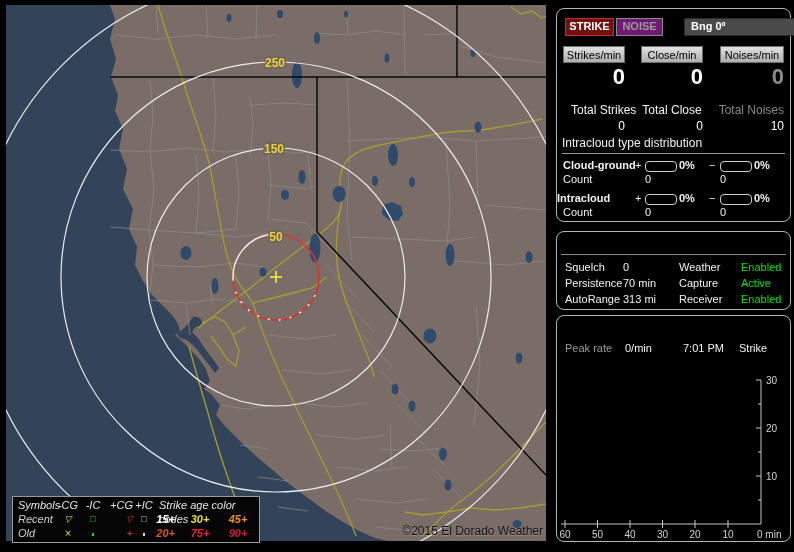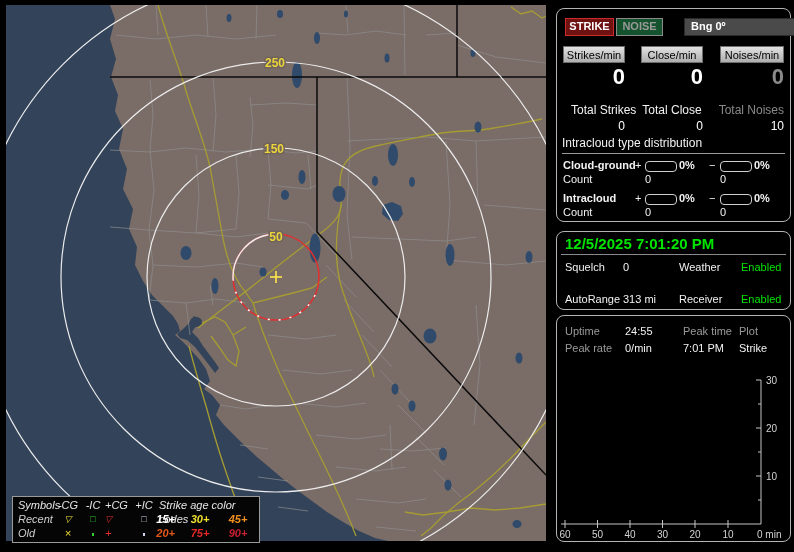--- a/index.html
+++ b/index.html
@@ -10,42 +10,42 @@
   #map svg{display:block}
   .copyright{position:absolute;right:3px;top:519px;color:#111;font-size:12px;
     text-shadow:0 1px 1px rgba(255,255,255,0.28);letter-spacing:0px;}
   
   #legend{position:absolute;left:12px;top:496px;width:246px;height:45px;background:#050505;
     border:1px solid #9a9a9a;font-size:11px;color:#cfcfcf;font-style:italic;}
   #legend .lrow{position:absolute;left:0;width:100%;height:14px;line-height:14px;}
   #legend .c1{position:absolute;left:5px;}
   #legend .c2{position:absolute;left:42px;width:26px;text-align:center;}
   #legend .c3{position:absolute;left:68px;width:24px;text-align:center;}
-  #legend .c4{position:absolute;left:92px;width:28px;text-align:left;}
+  #legend .c4{position:absolute;left:92px;width:28px;text-align:right;}
   #legend .c5{position:absolute;left:118px;width:26px;text-align:center;}
   #legend .c6{position:absolute;left:146px;}
   #legend .a1{position:absolute;left:136px;width:26px;text-align:right;font-weight:bold;}
   #legend .a2{position:absolute;left:174px;width:26px;text-align:center;font-weight:bold;}
   #legend .a3{position:absolute;left:212px;width:26px;text-align:center;font-weight:bold;}
   .hdr{color:#e6e6e6;}
   .gy{color:#f0e030}.gg{color:#30d030}.gr{color:#e83030}.gw{color:#cfd8e8}
   .c15{color:#ffffff}.c30{color:#f0e030}.c45{color:#f09020}
   .c60{color:#e05818}.c75{color:#e82828}.c90{color:#c82030}
   .glyph{font-size:9px;}
   .dotg{display:inline-block;width:2px;height:3px;vertical-align:middle;}
   
   .panel{position:absolute;left:556px;width:235px;background:#000;border:1px solid #b4b4b4;
     border-radius:8px;color:#eee;font-size:11px;box-sizing:border-box;}
   #panel-top{top:8px;height:214px;}
   #panel-status{top:231px;height:79px;}
   #panel-trend{top:315px;height:227px;}
   .abs{position:absolute;}
   .btn-strike{left:8px;top:9px;width:47px;height:16px;background:#6e1212;border:1px solid #cc2a2a;
     color:#fff;font-weight:bold;font-size:11px;text-align:center;line-height:15px;}
-  .btn-noise{left:59px;top:9px;width:45px;height:16px;background:#14532d;border:1px solid #8a8a8a;
+  .btn-noise{left:59px;top:9px;width:45px;height:16px;background:#701a75;border:1px solid #8a8a8a;
     color:#9a9a9a;font-weight:bold;font-size:11px;text-align:center;line-height:15px;}
   .bng-box{left:127px;top:9px;width:101px;height:16px;background:#4a4a4a;border:1px solid #2a2a2a;
     line-height:15px;padding-left:44px;}
   .bng-box .bl{position:absolute;left:6px;color:#fff;font-weight:bold;}
   .bng-box .bv{position:absolute;right:5px;color:#00e400;font-weight:bold;}
   .cbtn{top:37px;height:17px;background:linear-gradient(180deg,#e2e2e2,#aeaeae);
     border:1px solid #6e6e6e;color:#000;font-size:11px;text-align:center;line-height:16px;box-sizing:border-box;}
   .bigzero{top:55px;font-size:22px;font-weight:bold;text-align:right;line-height:26px;}
   .wz{color:#fff}.gz{color:#8a8a8a}
   .tlabel{top:94px;font-size:12px;color:#f2f2f2;}
@@ -215,20 +215,21 @@
         <line x1="264" y1="272" x2="276" y2="272"></line>
         <line x1="270" y1="266" x2="270" y2="278"></line>
       </g>
 
       <g font-size="12" font-weight="bold" fill="#ead43a" stroke="#6f635c" stroke-width="3" paint-order="stroke" text-anchor="middle">
         <text x="270" y="236">50</text>
         <text x="268" y="148">150</text>
         <text x="269" y="62">250</text>
       </g>
     </svg>
+    <div class="copyright">©2015 El Dorado Weather</div>
   </div>
 
   <div id="legend">
     <div class="lrow" style="top:1px;">
       <span class="c1 hdr">Symbols</span>
       <span class="c2 hdr">-CG</span>
       <span class="c3 hdr">-IC</span>
       <span class="c4 hdr">+CG</span>
       <span class="c5 hdr">+IC</span>
       <span class="c6 hdr">Strike age color codes</span>
@@ -290,59 +291,58 @@
       <span class="abs bar" style="left:163px;top:2px;"></span>
       <span class="abs pct" style="left:197px;">0%</span>
     </div>
     <div class="abs drow" style="left:0;right:0;top:164px;">
       <span class="abs" style="left:6px;color:#f2f2f2;">Count</span>
       <span class="abs" style="left:88px;color:#f2f2f2;">0</span>
       <span class="abs" style="left:163px;color:#f2f2f2;">0</span>
     </div>
 
     <div class="abs drow" style="left:0;right:0;top:183px;">
-      <span class="abs dlabel" style="left:6px;">Intracloud</span>
+      <span class="abs dlabel" style="left:0;">Intracloud</span>
       <span class="abs sign" style="left:78px;">+</span>
       <span class="abs bar" style="left:88px;top:2px;"></span>
       <span class="abs pct" style="left:122px;">0%</span>
       <span class="abs sign" style="left:152px;">−</span>
       <span class="abs bar" style="left:163px;top:2px;"></span>
       <span class="abs pct" style="left:197px;">0%</span>
     </div>
     <div class="abs drow" style="left:0;right:0;top:197px;">
       <span class="abs" style="left:6px;color:#f2f2f2;">Count</span>
       <span class="abs" style="left:88px;color:#f2f2f2;">0</span>
       <span class="abs" style="left:163px;color:#f2f2f2;">0</span>
     </div>
   </div>
 
   <div id="panel-status" class="panel">
-    <div class="abs datetime">12/5/2025 7:01:20 PM</div>
     <div class="abs datesep"></div>
     <div class="abs srow" style="left:0;right:0;top:27px;">
       <span class="sl">Squelch</span>
       <span class="sv">0</span>
       <span class="sl2">Weather</span>
       <span class="sv2 green">Enabled</span>
     </div>
+    <div class="abs srow" style="left:0;right:0;top:43px;">
+      <span class="sl">Persistence</span>
+      <span class="sv">70 min</span>
+      <span class="sl2">Capture</span>
+      <span class="sv2 green">Active</span>
+    </div>
     <div class="abs srow" style="left:0;right:0;top:59px;">
       <span class="sl">AutoRange</span>
       <span class="sv">313 mi</span>
       <span class="sl2">Receiver</span>
       <span class="sv2 green">Enabled</span>
     </div>
   </div>
 
   <div id="panel-trend" class="panel">
-    <div class="abs trow" style="left:0;right:0;top:7px;">
-      <span class="tg1">Uptime</span>
-      <span class="tg2">24:55</span>
-      <span class="tg3">Peak time</span>
-      <span class="tg4">Plot</span>
-    </div>
     <div class="abs trow" style="left:0;right:0;top:24px;">
       <span class="tg1">Peak rate</span>
       <span class="tg2">0/min</span>
       <span class="tw3">7:01 PM</span>
       <span class="tw4">Strike</span>
     </div>
     <svg class="abs" style="left:0;top:58px;" width="233" height="165" viewBox="0 0 233 165">
       <g stroke="#c4c4c4" stroke-width="1" fill="none">
         <line x1="204" y1="6" x2="204" y2="150"></line>
         <line x1="4" y1="150" x2="204" y2="150"></line>

